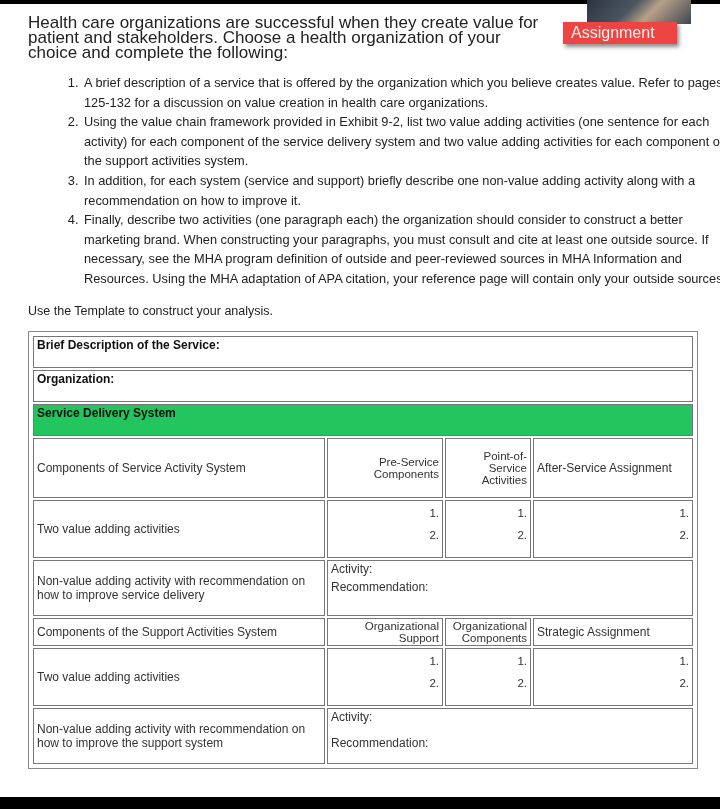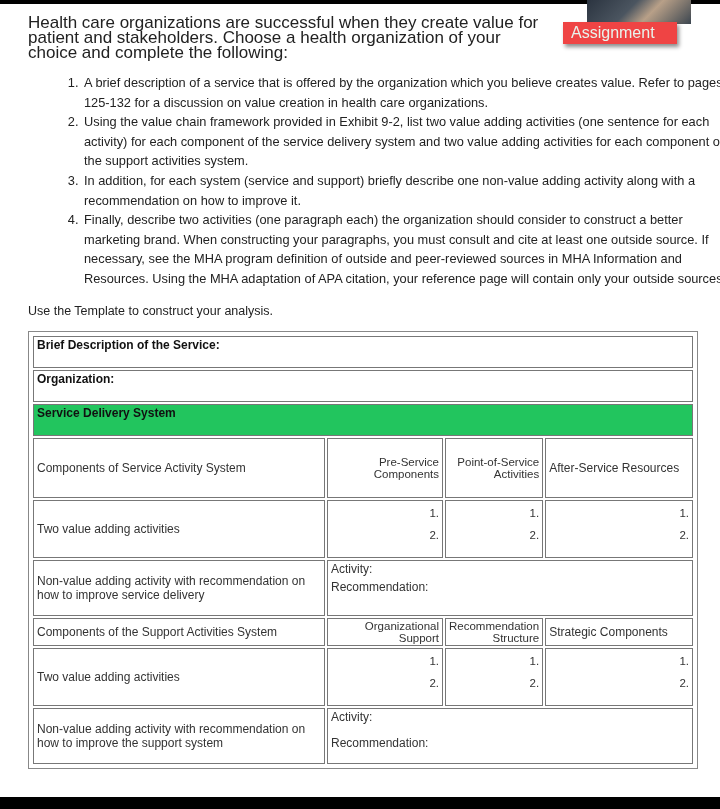--- a/index.html
+++ b/index.html
@@ -82,21 +82,21 @@
     <tr>
       <td class="hdr" colspan="4">Organization:</td>
     </tr>
     <tr>
       <td class="gray" colspan="4">Service Delivery System</td>
     </tr>
     <tr style="height:60px">
       <td>Components of Service Activity System</td>
       <td class="small">Pre-Service Components</td>
       <td class="small">Point-of-Service Activities</td>
-      <td>After-Service Resources</td>
+      <td>After-Service Assignment</td>
     </tr>
     <tr style="height:58px">
       <td>Two value adding activities</td>
       <td class="num small">
             <div>1.</div>
             <div>2.</div>
           </td>
       <td class="num small">
             <div>1.</div>
             <div>2.</div>
@@ -109,22 +109,22 @@
     <tr style="height:56px">
       <td style="line-height:14px">Non-value adding activity with recommendation on how to improve service delivery</td>
       <td colspan="3" style="vertical-align:top">
         <div>Activity:</div>
         <div style="margin-top:4px">Recommendation:</div>
       </td>
     </tr>
     <tr style="height:26px">
       <td>Components of the Support Activities System</td>
       <td class="small">Organizational Support</td>
-      <td class="small">Recommendation Structure</td>
-      <td>Strategic Components</td>
+      <td class="small">Organizational Components</td>
+      <td>Strategic Assignment</td>
     </tr>
     <tr style="height:58px">
       <td>Two value adding activities</td>
       <td class="num small">
             <div>1.</div>
             <div>2.</div>
           </td>
       <td class="num small">
             <div>1.</div>
             <div>2.</div>

